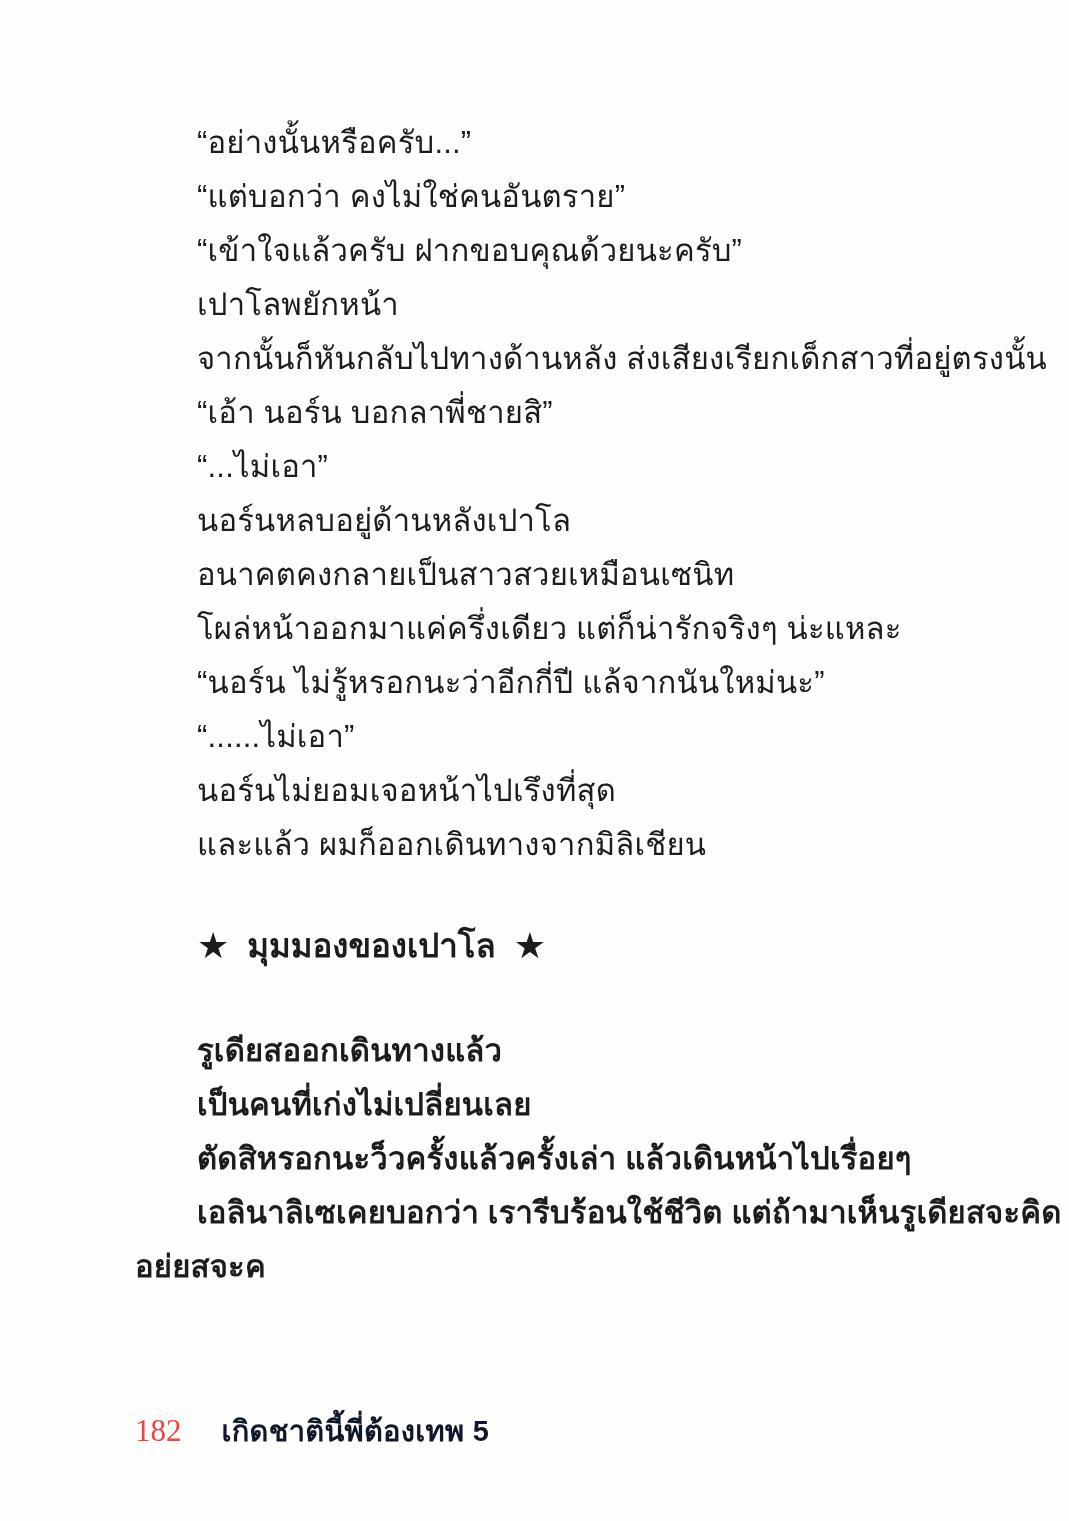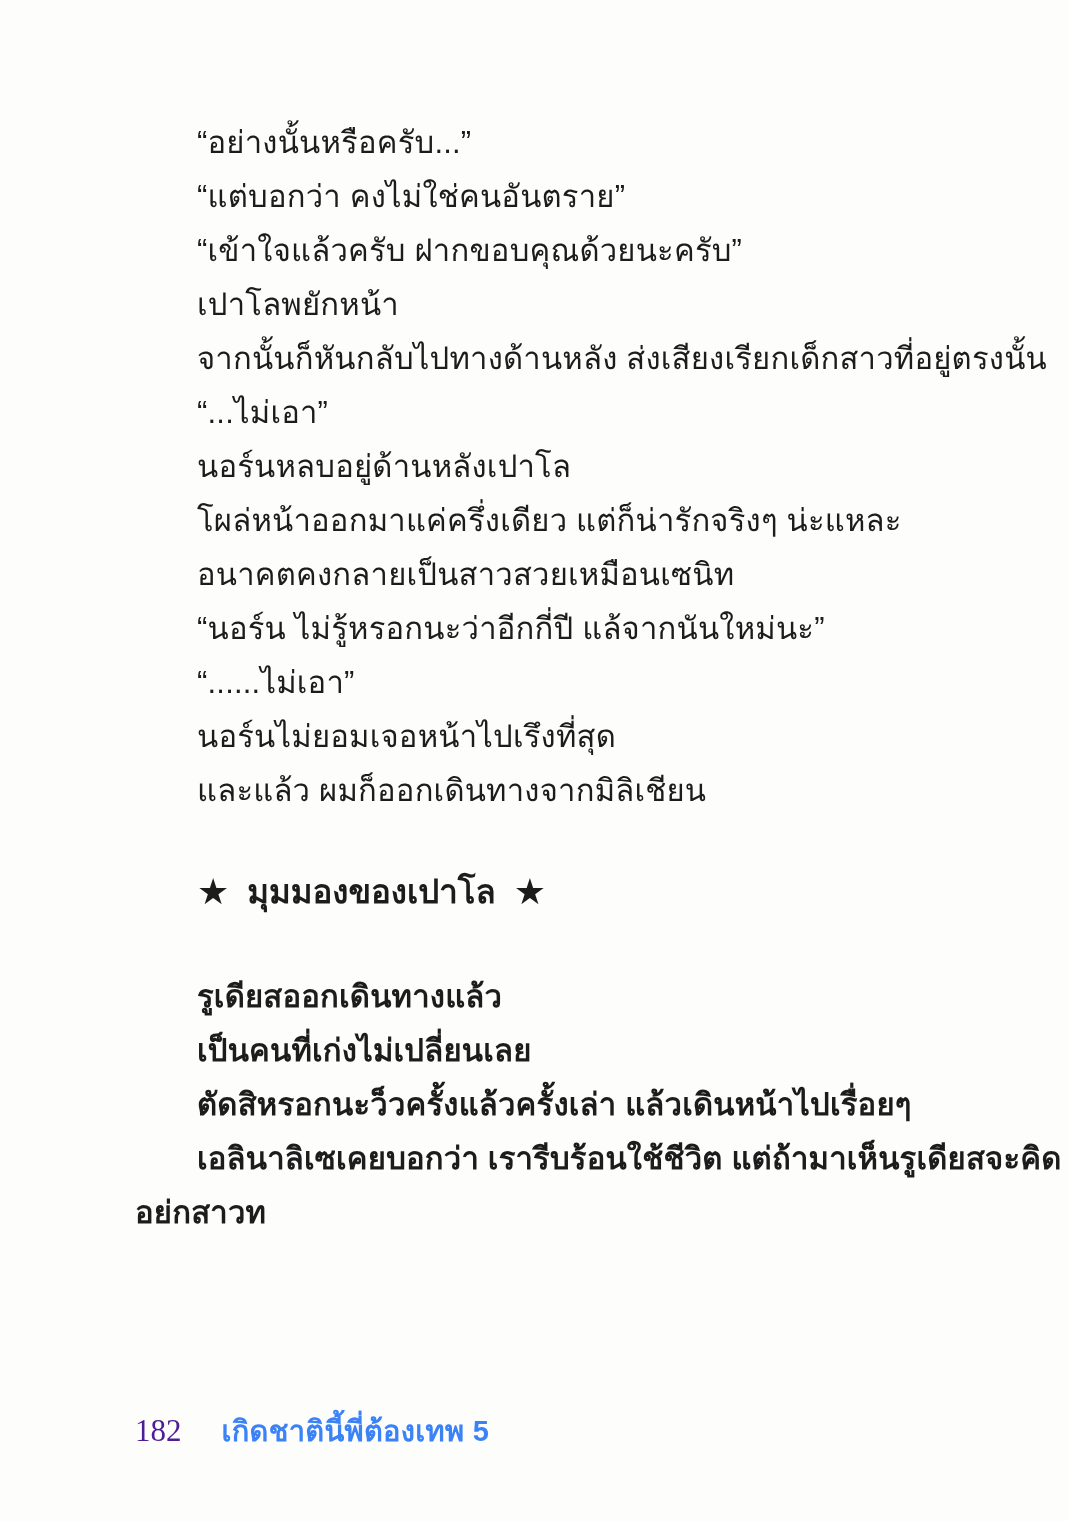--- a/index.html
+++ b/index.html
@@ -51,61 +51,62 @@
     position: absolute;
     top: 1408px;
     left: 135px;
     display: flex;
     align-items: baseline;
     gap: 40px;
   }
   .footer .page-num {
     font-family: "Liberation Serif", "DejaVu Serif", serif;
     font-size: 31px;
-    color: #4c1d95;
+    color: #ef4444;
   }
   .footer .book-title {
     font-size: 29px;
     font-weight: bold;
-    color: #3b82f6;
+    color: #0f172a;
     letter-spacing: 0.3px;
   }
 </style>
 </head>
 <body>
 
 <div class="page">
   <div class="content">
 
     <div class="line indent">“อย่างนั้นหรือครับ...”</div>
     <div class="line indent">“แต่บอกว่า คงไม่ใช่คนอันตราย”</div>
     <div class="line indent">“เข้าใจแล้วครับ ฝากขอบคุณด้วยนะครับ”</div>
     <div class="line indent">เปาโลพยักหน้า</div>
     <div class="line indent">จากนั้นก็หันกลับไปทางด้านหลัง ส่งเสียงเรียกเด็กสาวที่อยู่ตรงนั้น</div>
+    <div class="line indent">“เอ้า นอร์น บอกลาพี่ชายสิ”</div>
     <div class="line indent">“...ไม่เอา”</div>
     <div class="line indent">นอร์นหลบอยู่ด้านหลังเปาโล</div>
+    <div class="line indent">อนาคตคงกลายเป็นสาวสวยเหมือนเซนิท</div>
     <div class="line indent">โผล่หน้าออกมาแค่ครึ่งเดียว แต่ก็น่ารักจริงๆ น่ะแหละ</div>
-    <div class="line indent">อนาคตคงกลายเป็นสาวสวยเหมือนเซนิท</div>
     <div class="line indent">“นอร์น ไม่รู้หรอกนะว่าอีกกี่ปี แล้จากนันใหม่นะ”</div>
     <div class="line indent">“......ไม่เอา”</div>
     <div class="line indent">นอร์นไม่ยอมเจอหน้าไปเรึงที่สุด</div>
     <div class="line indent">และแล้ว ผมก็ออกเดินทางจากมิลิเชียน</div>
 
     <div class="section-header">
       <span class="star">★</span>
       <span>มุมมองของเปาโล</span>
       <span class="star">★</span>
     </div>
 
     <div class="block-2">
       <div class="line indent">รูเดียสออกเดินทางแล้ว</div>
       <div class="line indent">เป็นคนที่เก่งไม่เปลี่ยนเลย</div>
       <div class="line indent">ตัดสิหรอกนะว็วครั้งแล้วครั้งเล่า แล้วเดินหน้าไปเรื่อยๆ</div>
       <div class="line indent">เอลินาลิเซเคยบอกว่า เรารีบร้อนใช้ชีวิต แต่ถ้ามาเห็นรูเดียสจะคิด</div>
-      <div class="line">อย่กสาวท</div>
+      <div class="line">อย่ยสจะค</div>
     </div>
 
   </div>
 
   <div class="footer">
     <span class="page-num">182</span>
     <span class="book-title">เกิดชาตินี้พี่ต้องเทพ 5</span>
   </div>
 </div>
 

